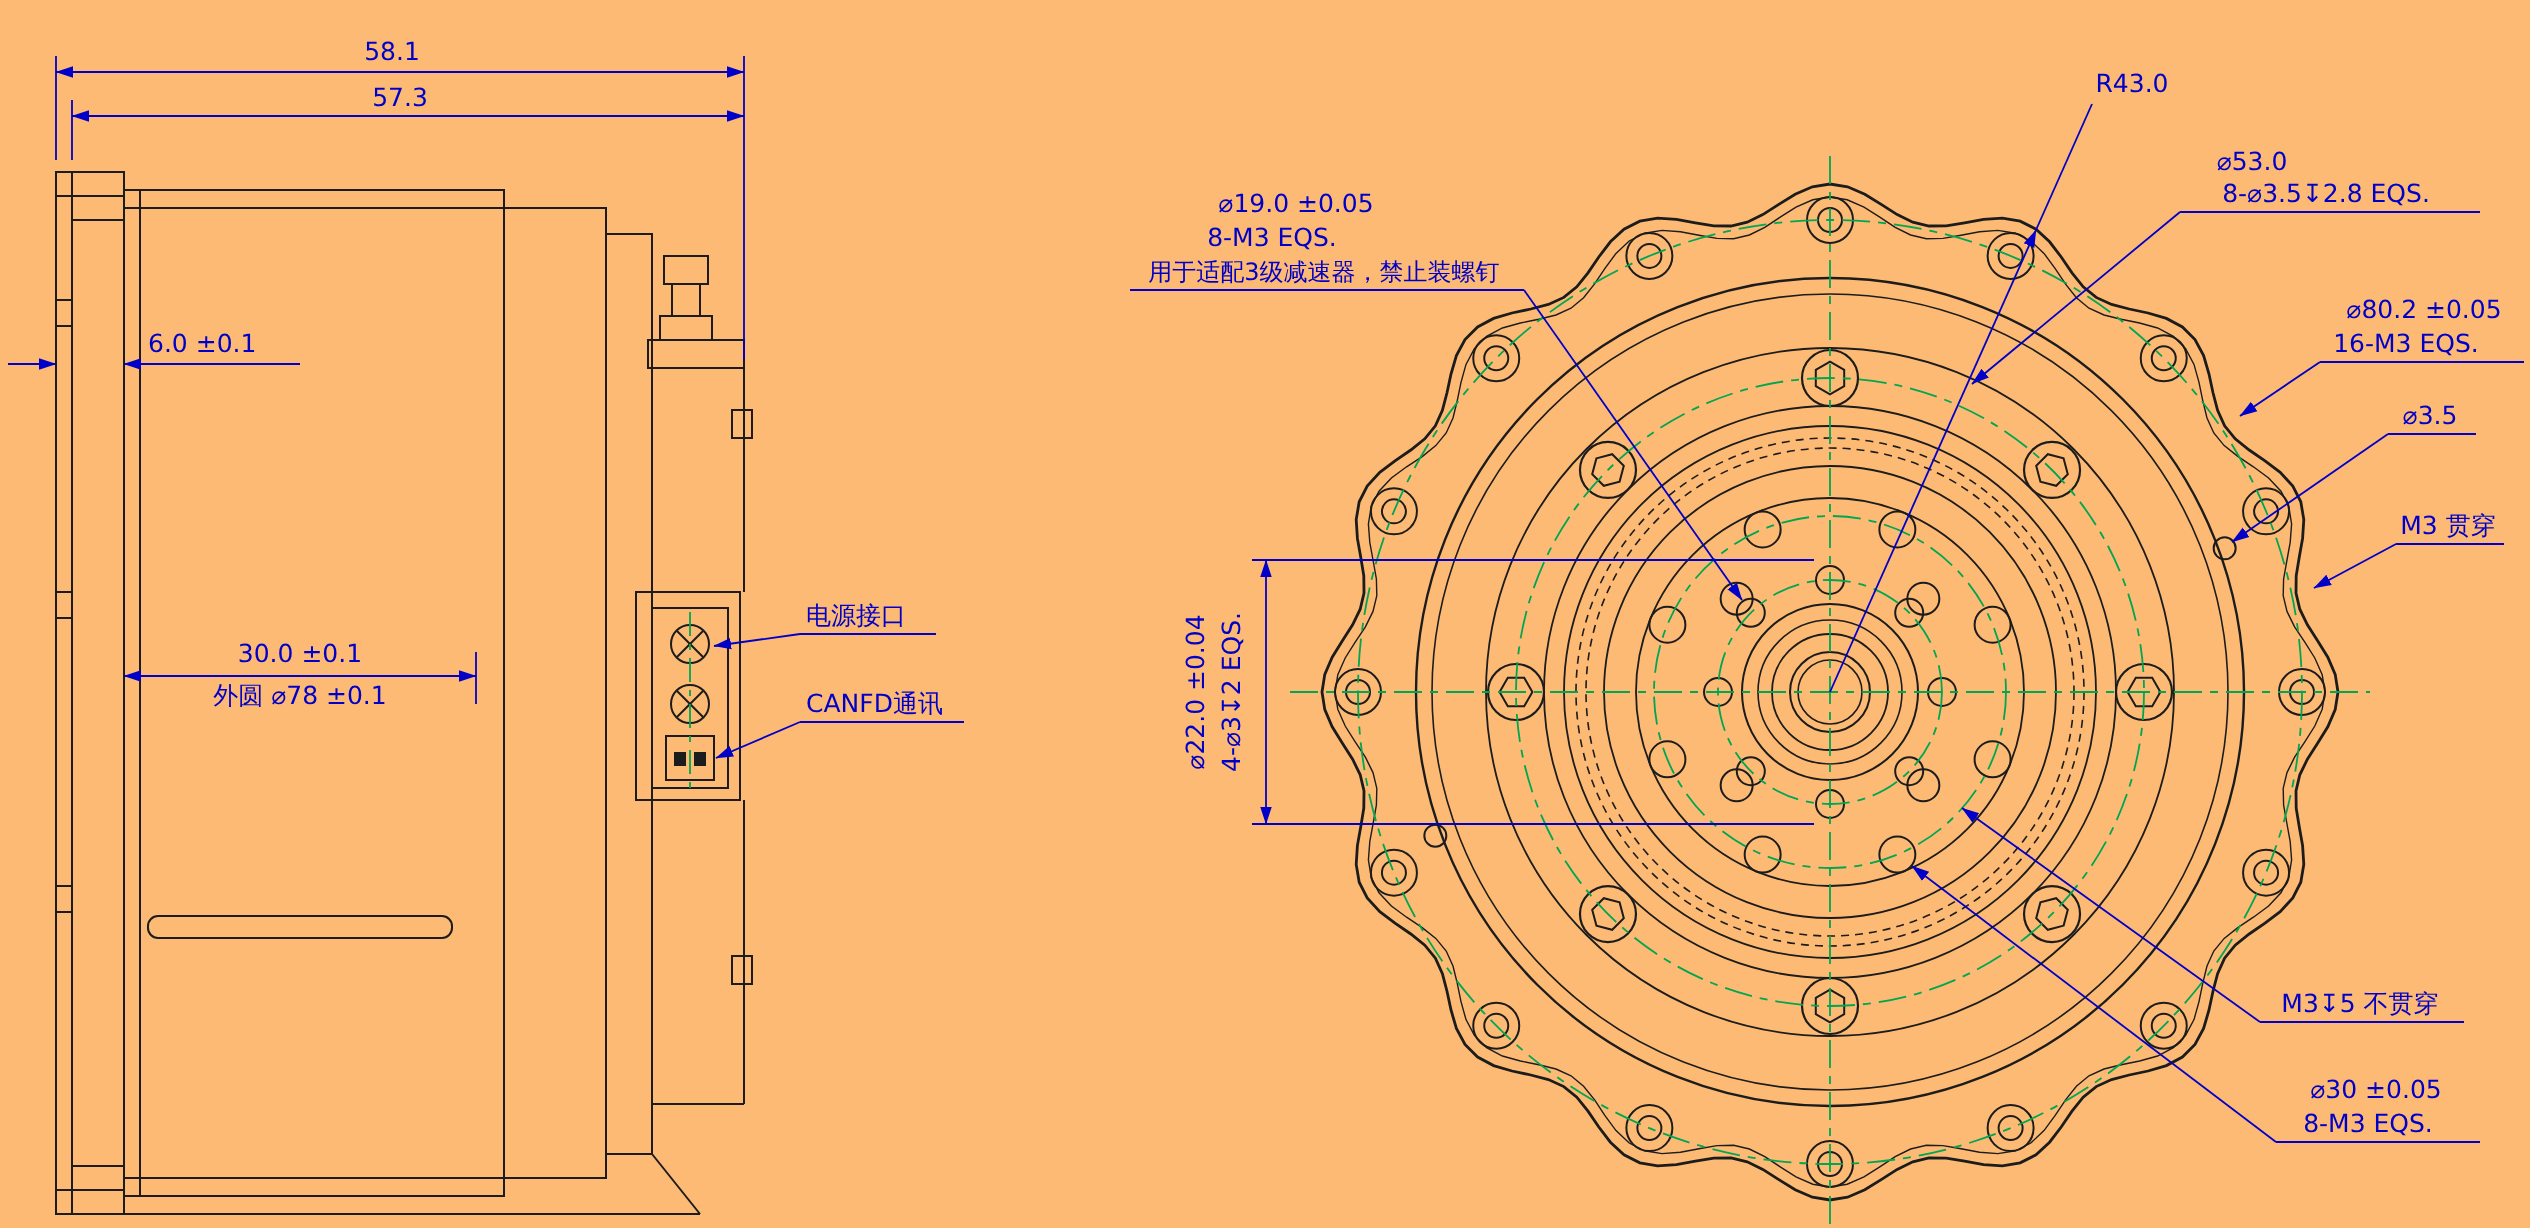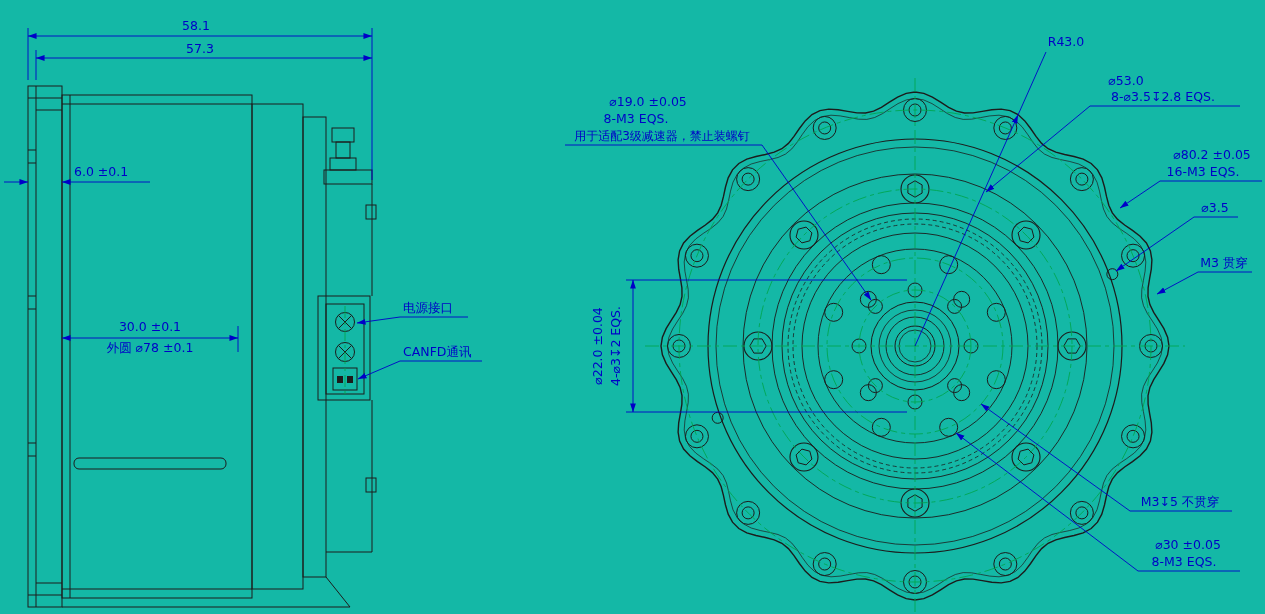--- a/index.html
+++ b/index.html
@@ -1,16 +1,16 @@
 <!DOCTYPE html>
 <html><head>
 <meta charset="utf-8">
 <style>
   html,body{margin:0;padding:0;background:#ffffff;}
-  .wrap{position:relative;width:1265px;height:614px;background:#14b8a6;overflow:hidden;
+  .wrap{position:relative;width:1265px;height:614px;background:#fdba74;overflow:hidden;
         font-family:"DejaVu Sans","Liberation Sans",sans-serif;}
   svg{display:block;}
   
   .ln *{stroke:#1c1c1c;fill:none;}
   .ln .fill{fill:#1c1c1c;stroke:none;}
   
   #fv-cl line,#fv-cl circle{stroke:#00a651;fill:none;stroke-dasharray:14 4 4 4;stroke-width:0.9;}
   .clg{stroke:#00a651;fill:none;stroke-dasharray:12 4 3 4;stroke-width:0.9;}
   
   .dim line,.dim path{stroke:#0000c8;fill:none;stroke-width:0.9;}

